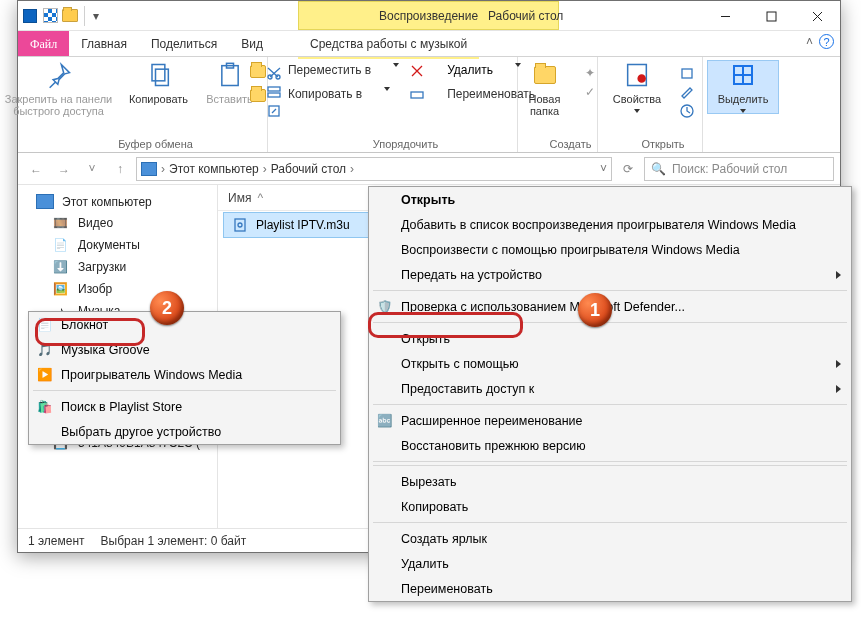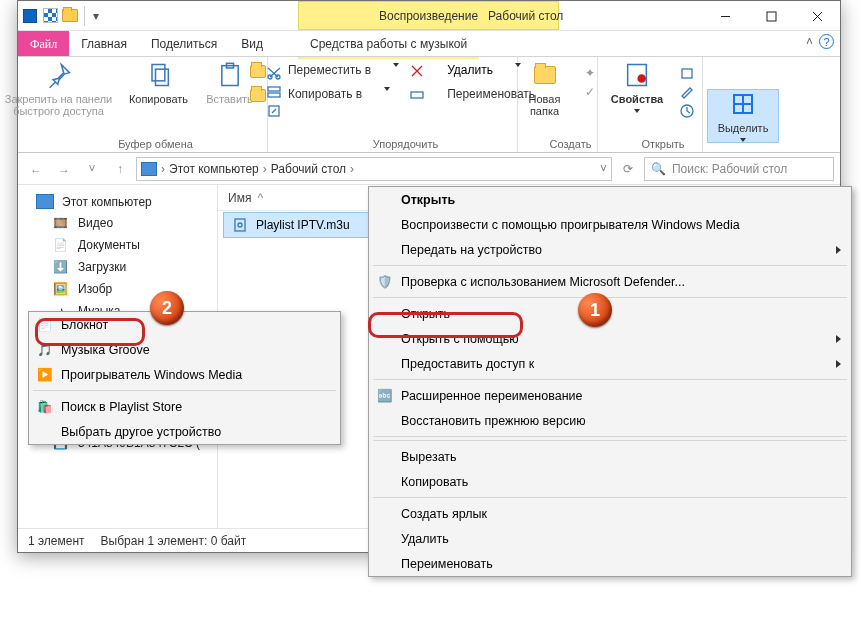--- a/index.html
+++ b/index.html
@@ -74,21 +74,21 @@
   .rgroup-label{font-size:11px;color:#666;text-align:center;padding:2px 0 0 0;white-space:nowrap;margin-left:26px;}
   .big-btn{display:flex;flex-direction:column;align-items:center;width:70px;color:#333;font-size:11px;gap:4px;}
   .big-btn.dim{color:#9a9a9a;}
   .big-btn .ic{width:28px;height:28px;display:flex;align-items:center;justify-content:center;}
   .stacked{display:flex;flex-direction:column;gap:3px;font-size:12px;color:#333;}
   .stacked .row{display:flex;align-items:flex-start;gap:22px;white-space:nowrap;}
   .stacked .row.dim{color:#9a9a9a;}
   .stacked .row.red{color:#000;}
   .mini-ic{width:16px;height:16px;display:flex;align-items:center;justify-content:center;flex:none;}
   .drop-tri{width:0;height:0;border-left:3px solid transparent;border-right:3px solid transparent;border-top:4px solid #333;}
-  .big-btn.sel{background:#cce5ff;outline:1px solid #99c9f3;margin-top:29px;}
+  .big-btn.sel{background:#cce5ff;outline:1px solid #99c9f3;}
   
   .navbar{height:32px;border-bottom:1px solid #e4e4e4;display:flex;align-items:center;gap:4px;padding:0 6px;}
   .nav-arrow{width:24px;height:24px;display:flex;align-items:center;justify-content:center;color:#8a8a8a;}
   .addr{flex:1;height:24px;border:1px solid #c6c6c6;display:flex;align-items:center;gap:4px;padding:0 4px;font-size:12px;color:#333;}
   .addr .chip{display:flex;align-items:center;gap:4px;}
   .addr .sep{color:#777;}
   .search{width:190px;height:24px;border:1px solid #c6c6c6;display:flex;align-items:center;gap:6px;padding:0 6px;color:#8a8a8a;}
   
   .main{display:flex;height:calc(100% - 30px - 26px - 96px - 32px - 24px);}
   .sidebar{width:200px;border-right:1px solid #e4e4e4;padding:6px 0;overflow:hidden;}
@@ -293,21 +293,21 @@
           <div class="row dim">
               <span class="mini-ic">✓</span>
             </div>
         </div>
       </div>
       <div class="rgroup-label">Создать</div>
     </div>
 
     <div class="rgroup" style="width:105px;">
       <div class="rgroup-body">
-        <div class="big-btn" style="width:64px;font-weight:bold;">
+        <div class="big-btn" style="width:64px;">
           <span class="ic">
               <svg viewBox="0 0 24 24">
                 <rect x="4" y="3" width="16" height="18"></rect>
                 <circle cx="16" cy="15" r="3" fill="#d21919" stroke="#d21919"></circle>
               </svg>
             </span>
           <span>Свойства</span>
           <span class="drop-tri"></span>
         </div>
         <div class="stacked" style="margin-top:4px;">
@@ -453,20 +453,23 @@
     <span>1 элемент</span>
     <span>Выбран 1 элемент: 0 байт</span>
   </div>
 </div>
 
 <div class="ctx right">
   <div class="ctx-item hi">
       <b>Открыть</b>
     </div>
   <div class="ctx-item">
+      <span>Добавить в список воспроизведения проигрывателя Windows Media</span>
+    </div>
+  <div class="ctx-item">
       <span>Воспроизвести с помощью проигрывателя Windows Media</span>
     </div>
   <div class="ctx-item sub">
       <span>Передать на устройство</span>
     </div>
   <div class="ctx-sep"></div>
   <div class="ctx-item">
       <span class="i">🛡️</span>
       <span>Проверка с использованием Microsoft Defender...</span>
     </div>

